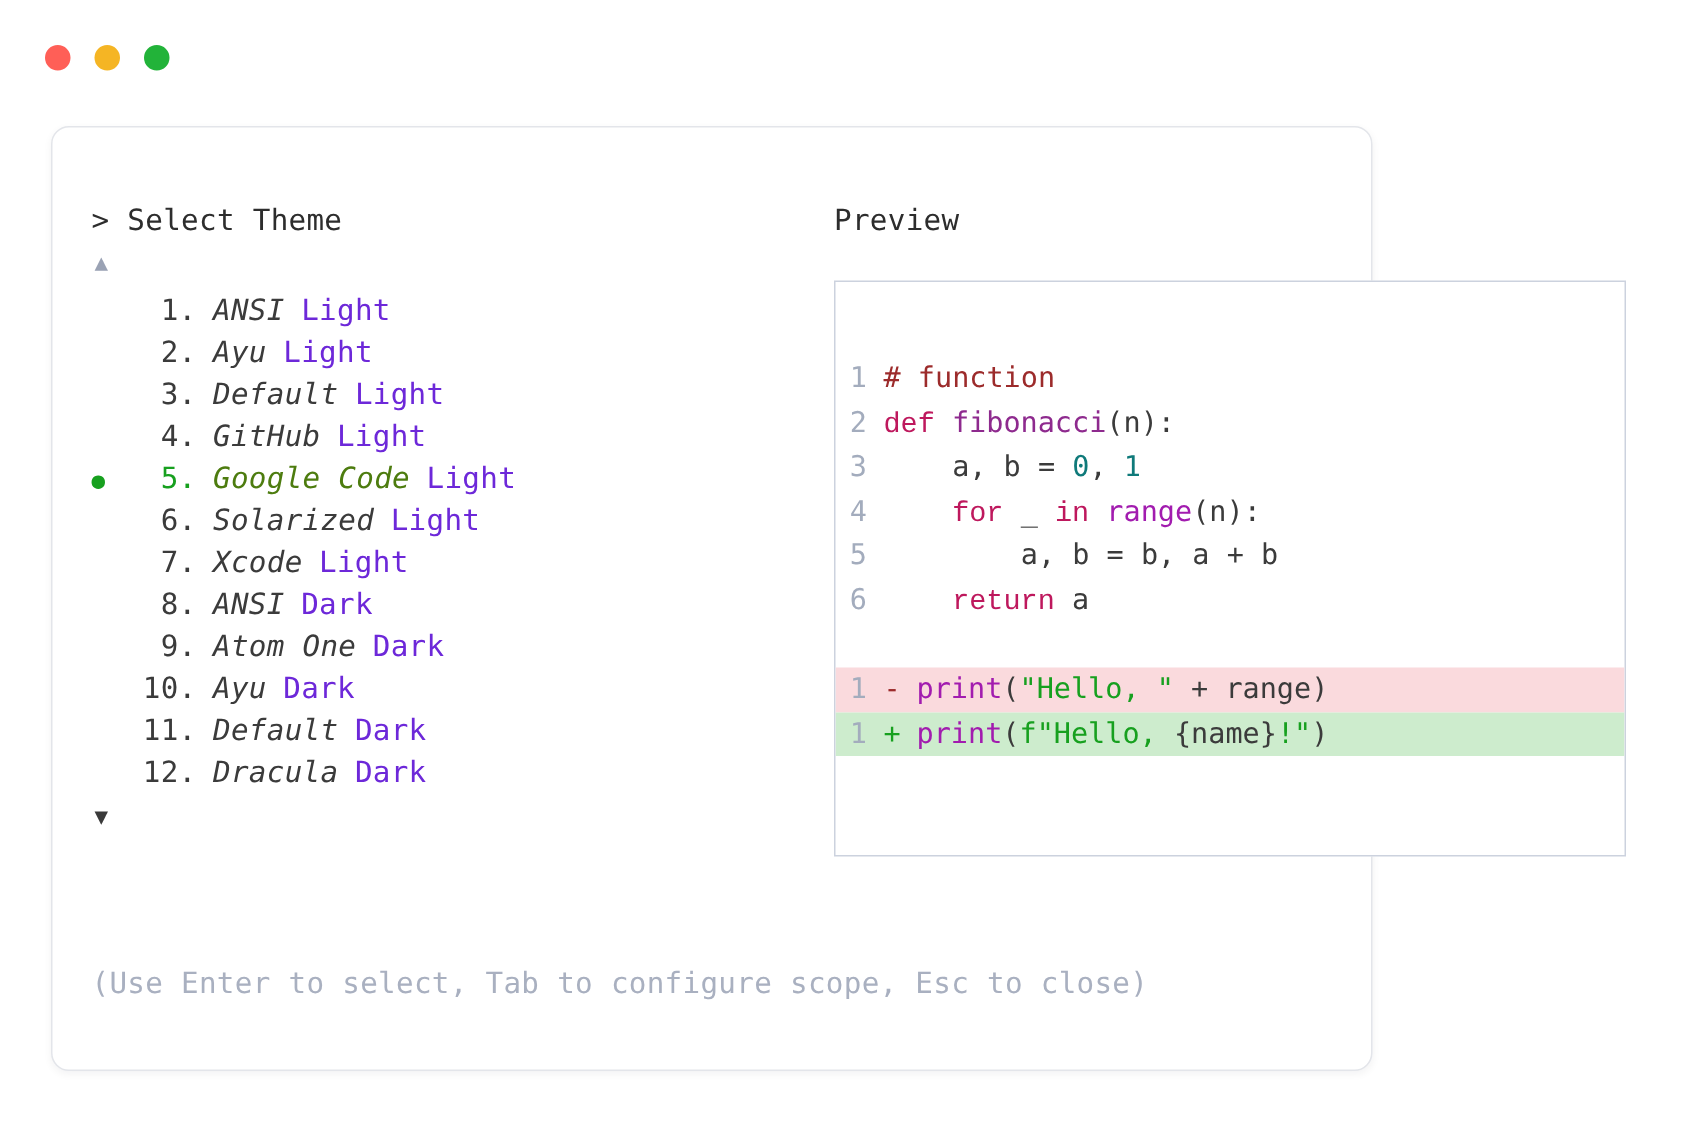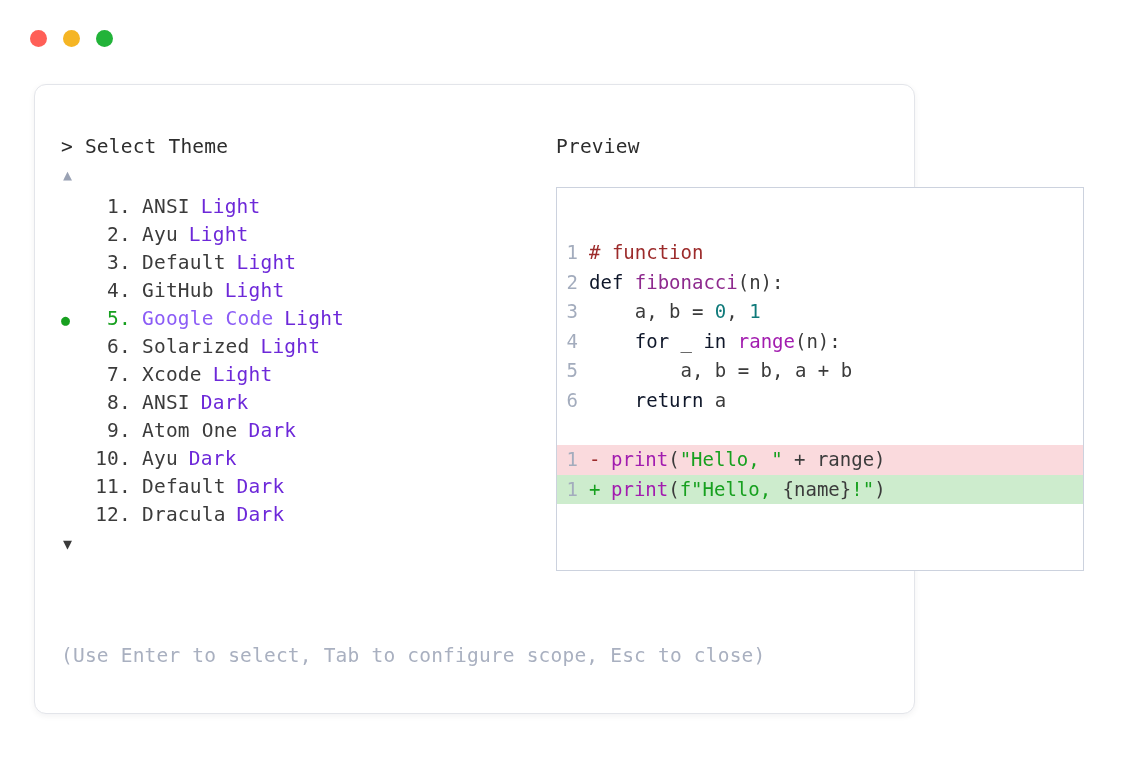--- a/index.html
+++ b/index.html
@@ -96,22 +96,22 @@
     font-size: 15px;
   }
   .theme-row.selected .bullet-cell { color: #17a01f; }
   .idx-cell {
     width: 44px;
     flex: 0 0 44px;
     text-align: right;
     color: #3b3b3b;
   }
   .theme-row.selected .idx-cell { color: #17a01f; }
-  .name-cell { color: #3b3b3b; padding-left: 11px; }
-  .theme-row.selected .name-cell { color: #8b5cf6; }
+  .name-cell { color: #3b3b3b; padding-left: 11px; font-style: italic; }
+  .theme-row.selected .name-cell { color: #4d7c0f; }
   .variant-cell { color: #6d28d9; padding-left: 11px; }
 
   
   .right-col {
     position: absolute;
     left: 521px;
     top: 48px;
     width: 532px;
   }
   .preview-title {
@@ -160,21 +160,21 @@
                height: 29.5px; padding-left: 4px; }
   .diff-line.del { background: #fadadd; }
   .diff-line.add { background: #cdeccd; }
   .diff-line .lnum { color: #a3acbd; }
   .sign { width: 22px; flex: 0 0 22px; text-align: left; }
   .diff-line.del .sign { color: #9c2b2b; }
   .diff-line.add .sign { color: #17a01f; }
 
   
   .tok-comment { color: #9c2b2b; }
-  .tok-kw      { color: #0f172a; }
+  .tok-kw      { color: #be185d; font-family: Liberation Mono, monospace; }
   .tok-fn      { color: #8e2a8e; }
   .tok-num     { color: #0f7a7a; }
   .tok-str     { color: #17a01f; }
   .tok-plain   { color: #3b3b3b; }
   .tok-builtin { color: #a21caf; }
 
   
   .help {
     position: absolute;
     left: 26px;

